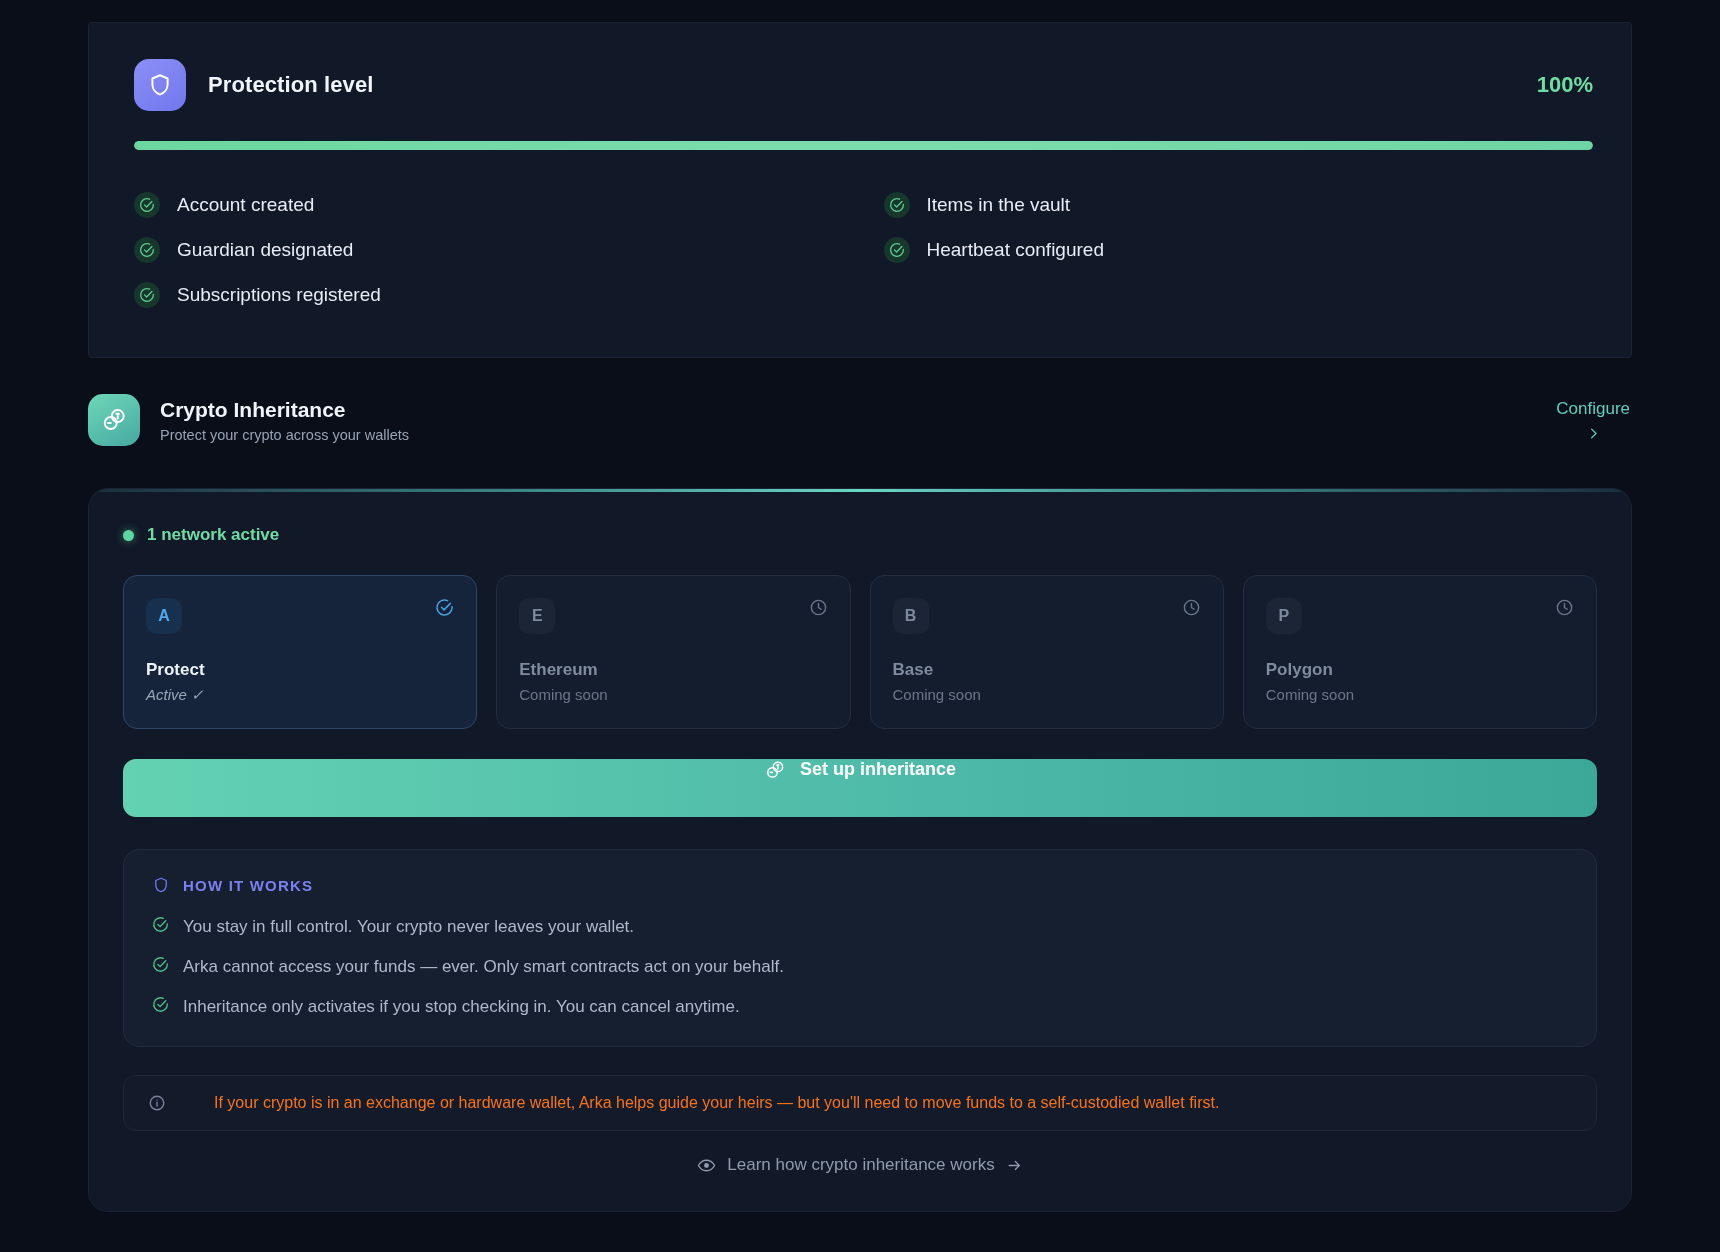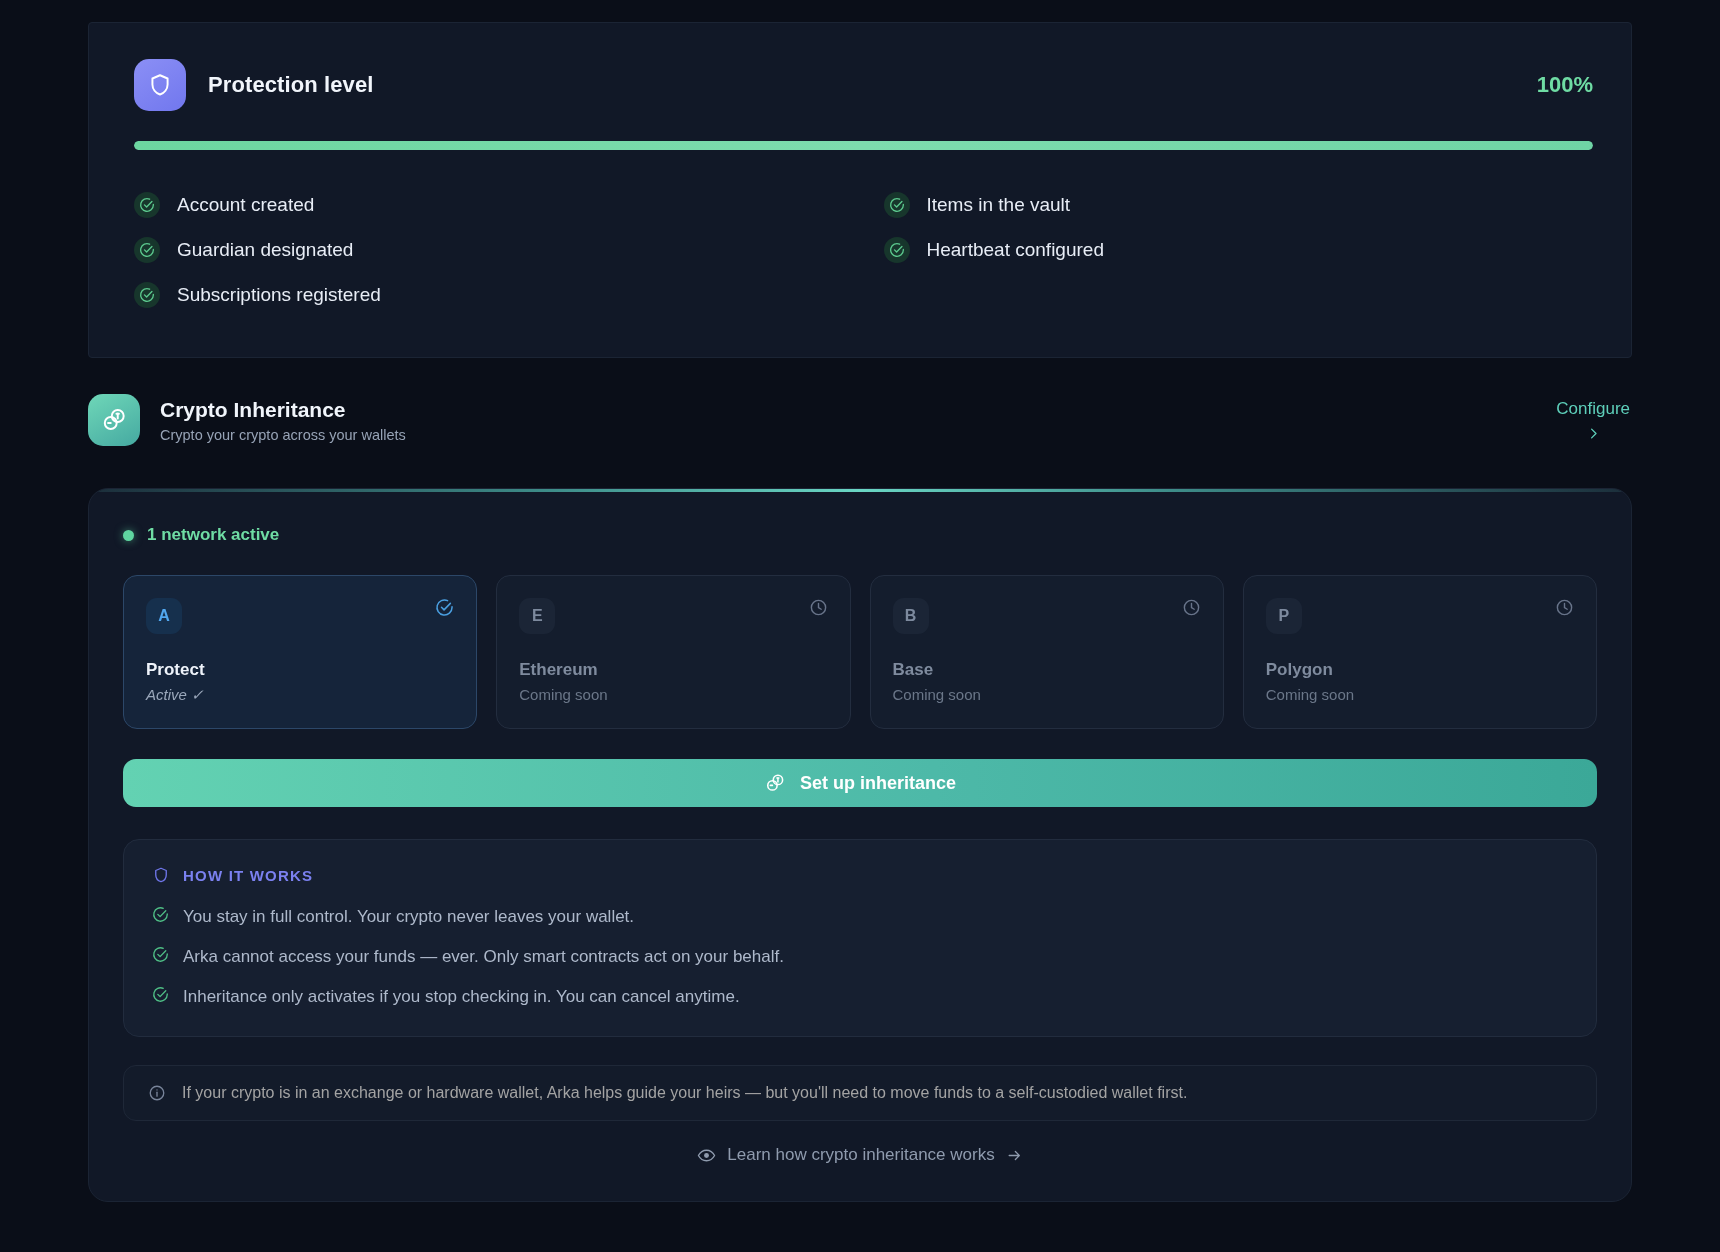--- a/index.html
+++ b/index.html
@@ -263,25 +263,24 @@
   .net-state {
     font-size: 15px;
     color: #6b7789;
   }
 
   .net-card.active .net-state { color: #9aa7ba; font-style: italic; }
 
   
   .cta-button {
     display: flex;
-    align-items: center;
     justify-content: center;
     gap: 14px;
     width: 100%;
-    height: 48px;
+    height: 58px;
     border: none;
     border-radius: 13px;
     background: linear-gradient(90deg, #63d2b2 0%, #4db9a8 55%, #3ba898 100%);
     color: #ffffff;
     font-size: 18px;
     font-weight: bold;
     font-family: "Liberation Sans", sans-serif;
     cursor: pointer;
     margin-bottom: 32px;
   }
@@ -330,21 +329,22 @@
     border-radius: 13px;
     padding: 18px 24px;
     display: flex;
     align-items: center;
     gap: 16px;
     margin-bottom: 24px;
   }
 
   .note-text {
     font-size: 16px;
-    color: #a3a3a3;
+    color: #f97316;
+    margin-left: 32px;
   }
 
   .learn-link {
     display: flex;
     align-items: center;
     justify-content: center;
     gap: 11px;
     font-size: 17px;
     color: #8f9bae;
     cursor: pointer;
@@ -437,21 +437,21 @@
       <div class="coin-tile">
         <svg class="ico" width="28" height="28" viewBox="0 0 24 24" fill="none" stroke="#ffffff" stroke-width="1.7" stroke-linecap="round" stroke-linejoin="round">
           <circle cx="9.2" cy="14.6" r="5.1"></circle>
           <circle cx="15.2" cy="8.6" r="5.1"></circle>
           <path d="M15.2 6.4v4.4M14.1 6.6h2.1"></path>
           <path d="M6.9 14.6h2.3"></path>
         </svg>
       </div>
       <div>
         <div class="ci-title">Crypto Inheritance</div>
-        <div class="ci-sub">Crypto your crypto across your wallets</div>
+        <div class="ci-sub">Protect your crypto across your wallets</div>
       </div>
     </div>
 
     <div class="configure-link">
       <span>Configure</span>
       <span>
         <svg class="ico" width="15" height="15" viewBox="0 0 24 24" fill="none" stroke="#5ecfba" stroke-width="2.1" stroke-linecap="round" stroke-linejoin="round">
           <path d="M9 5l7 7-7 7"></path>
         </svg>
       </span>

